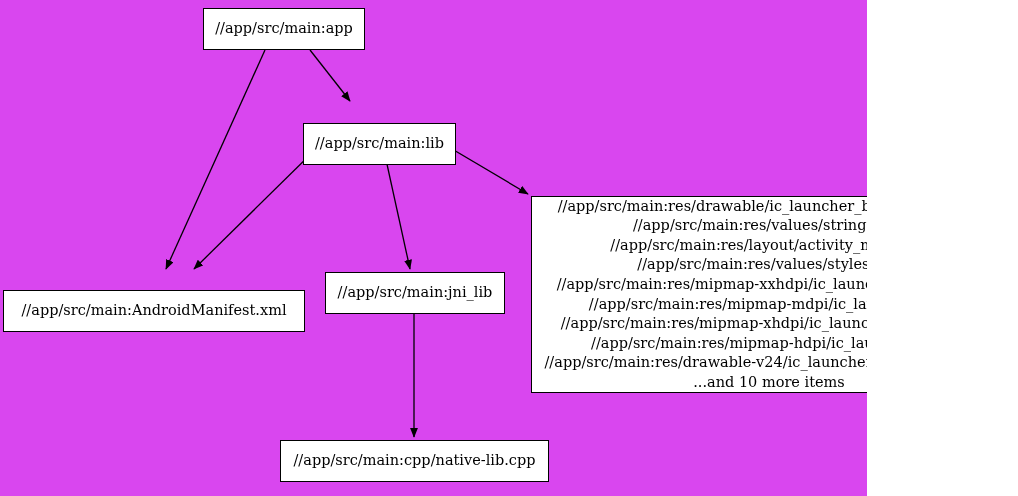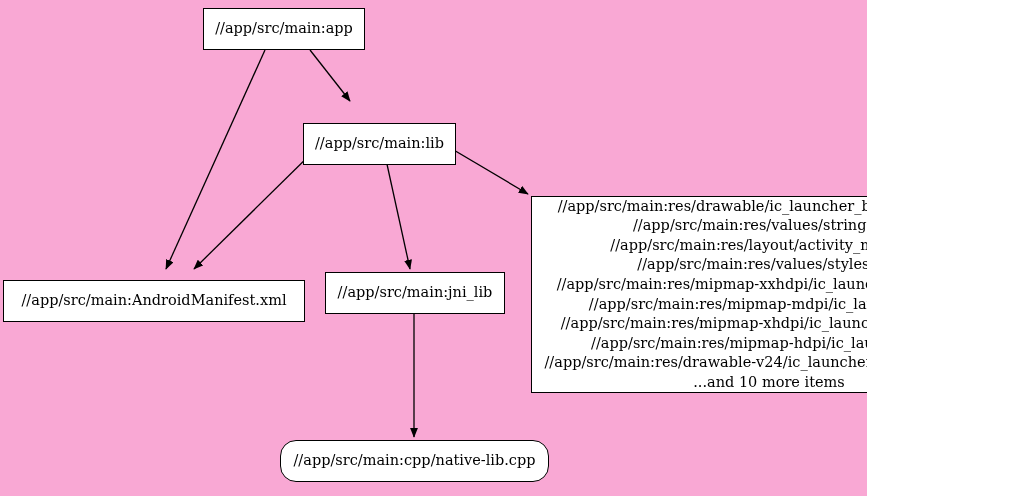--- a/index.html
+++ b/index.html
@@ -9,21 +9,21 @@
     background: #ffffff;
   }
   body {
     font-family: "DejaVu Serif", "Liberation Serif", serif;
     color: #000000;
   }
   #graph-canvas {
     position: relative;
     width: 867px;
     height: 496px;
-    background: #f9a8d4;
+    background: #d946ef;
     overflow: hidden;
   }
   #edge-layer {
     position: absolute;
     left: 0;
     top: 0;
     width: 1018px;
     height: 496px;
     pointer-events: none;
   }
@@ -64,23 +64,23 @@
         <line x1="319" y1="146" x2="194" y2="269" stroke="#000000" stroke-width="1.3" marker-end="url(#arrowhead)"></line>
         <line x1="383" y1="146" x2="410" y2="269" stroke="#000000" stroke-width="1.3" marker-end="url(#arrowhead)"></line>
         <line x1="447" y1="146" x2="528" y2="194" stroke="#000000" stroke-width="1.3" marker-end="url(#arrowhead)"></line>
         <line x1="414" y1="314" x2="414" y2="437" stroke="#000000" stroke-width="1.3" marker-end="url(#arrowhead)"></line>
       </g>
   </svg>
 
   <div id="nodes-layer">
       <div class="node" style="left: 203px; top: 8px; width: 162px; height: 42px;"><span class="node-label">//app/src/main:app</span></div>
       <div class="node" style="left: 303px; top: 104px; width: 153px; height: 42px; margin-top: 19px;"><span class="node-label">//app/src/main:lib</span></div>
-      <div class="node" style="left: 3px; top: 280px; width: 302px; height: 42px;"><span class="node-label">//app/src/main:AndroidManifest.xml</span></div>
+      <div class="node" style="left: 3px; top: 290px; width: 302px; height: 42px;"><span class="node-label">//app/src/main:AndroidManifest.xml</span></div>
       <div class="node" style="left: 325px; top: 272px; width: 180px; height: 42px;"><span class="node-label">//app/src/main:jni_lib</span></div>
-      <div class="node" style="left: 280px; top: 440px; width: 269px; height: 42px; border-radius: 16px;"><span class="node-label">//app/src/main:cpp/native-lib.cpp</span></div>
+      <div class="node" style="left: 280px; top: 440px; width: 269px; height: 42px;"><span class="node-label">//app/src/main:cpp/native-lib.cpp</span></div>
       <div class="node" style="left: 531px; top: 196px; width: 476px; height: 197px; justify-content: center;"><span class="node-label">//app/src/main:res/drawable/ic_launcher_background.xml
 //app/src/main:res/values/strings.xml
 //app/src/main:res/layout/activity_main.xml
 //app/src/main:res/values/styles.xml
 //app/src/main:res/mipmap-xxhdpi/ic_launcher_round.png
 //app/src/main:res/mipmap-mdpi/ic_launcher.png
 //app/src/main:res/mipmap-xhdpi/ic_launcher_round.png
 //app/src/main:res/mipmap-hdpi/ic_launcher.png
 //app/src/main:res/drawable-v24/ic_launcher_foreground.xml
 ...and 10 more items</span></div>

